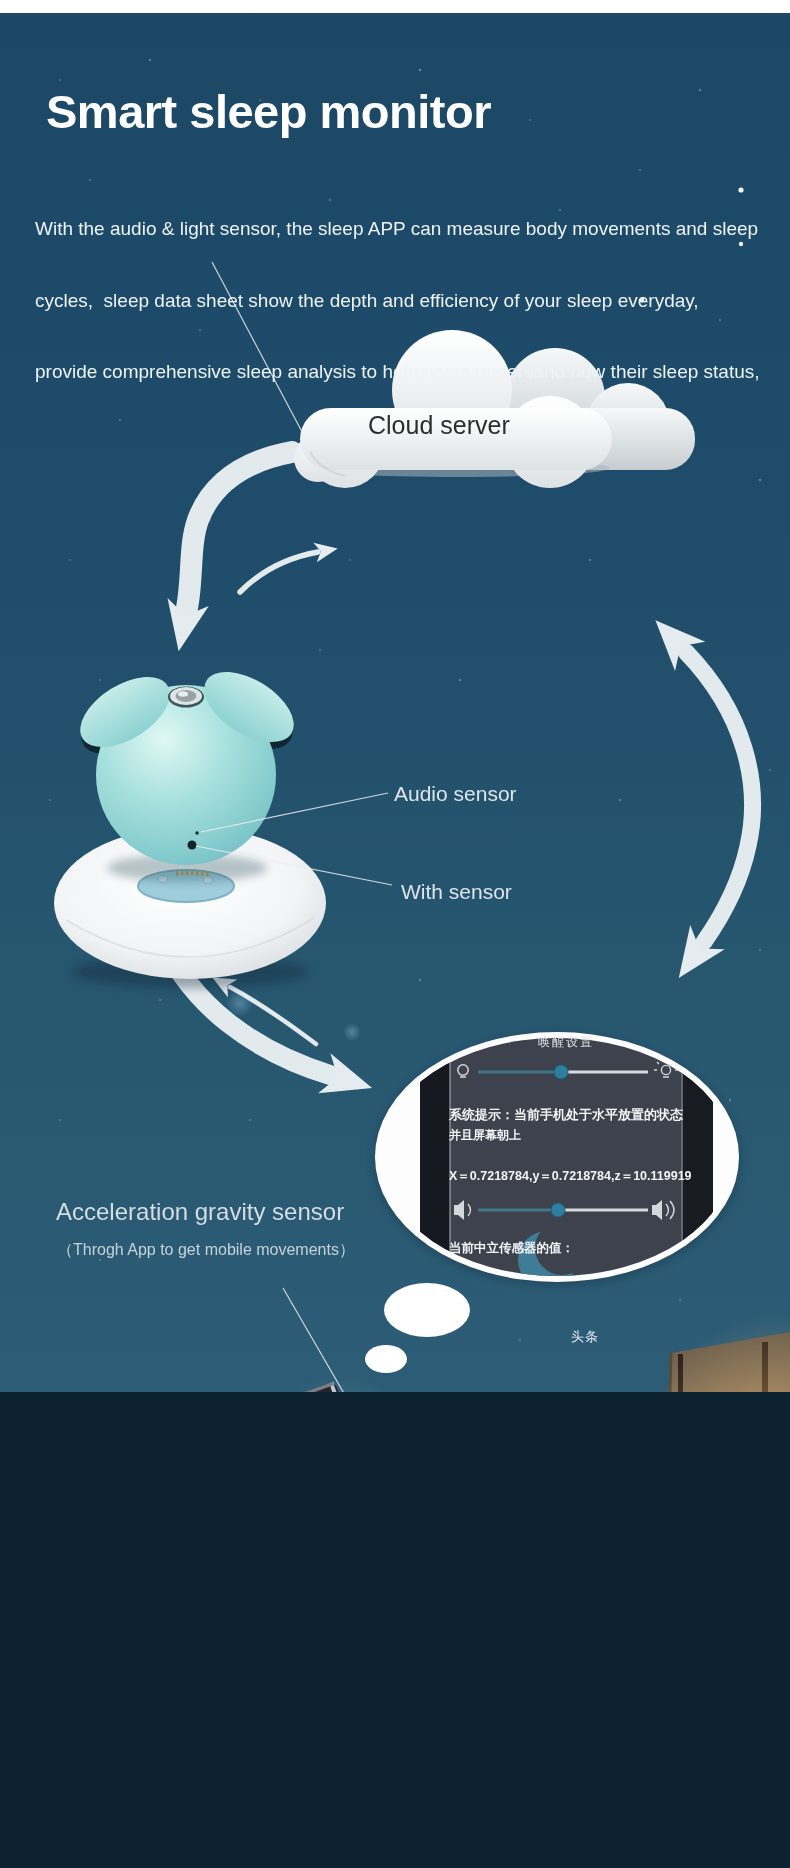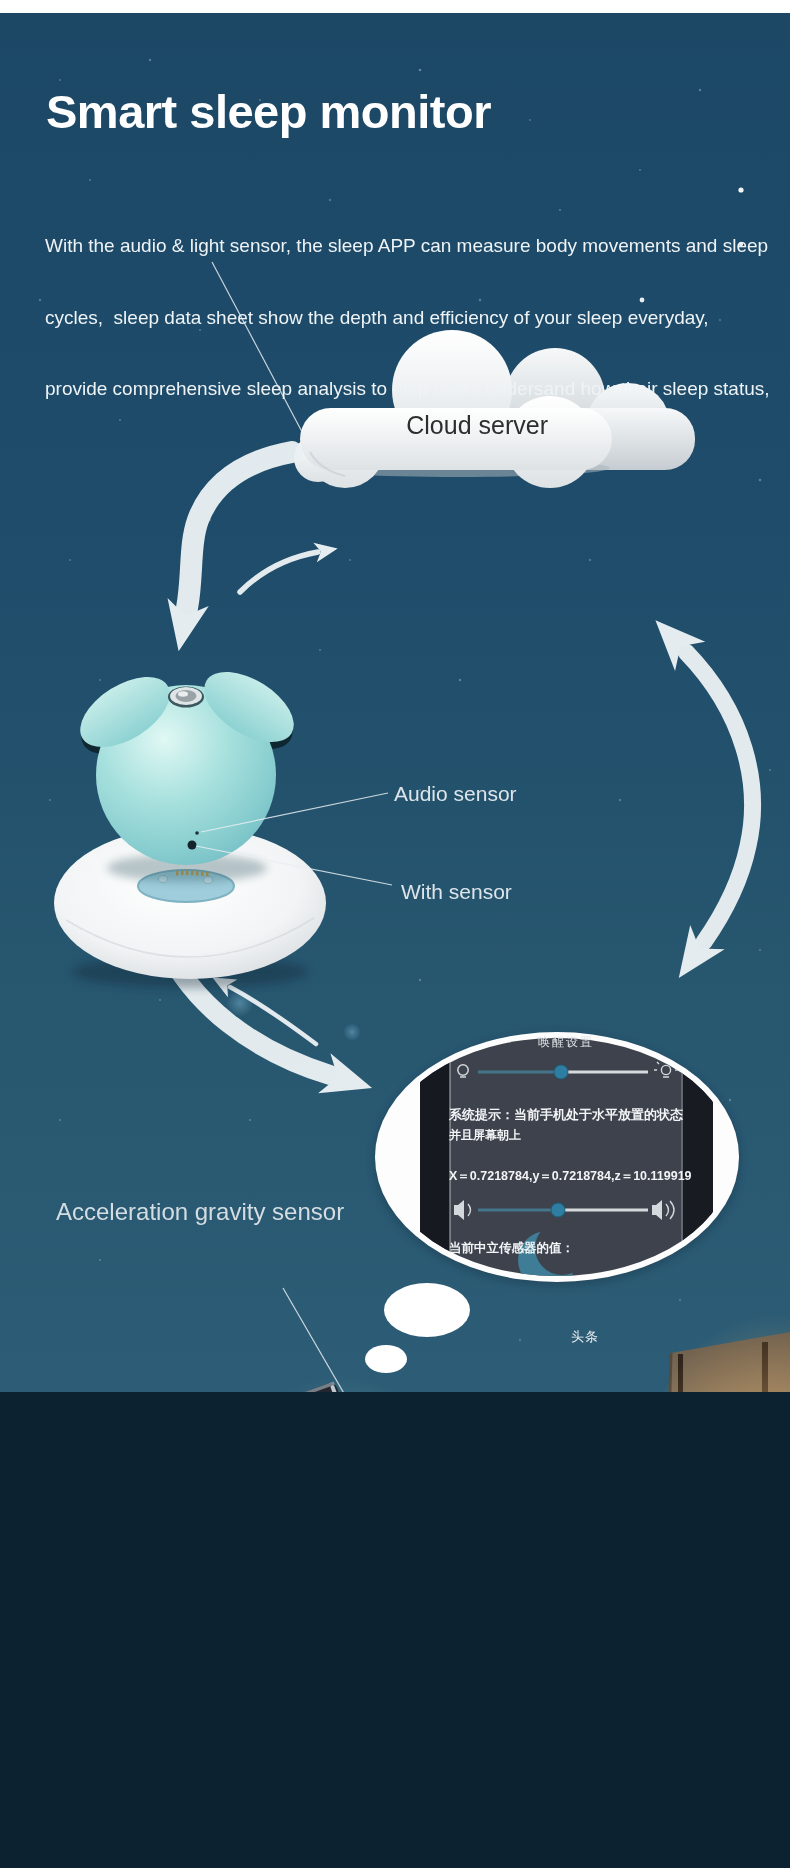--- a/index.html
+++ b/index.html
@@ -5,23 +5,23 @@
   html,body{margin:0;padding:0;background:#0d2231;}
   .page{
     position:relative;width:790px;height:1392px;overflow:hidden;
     background:linear-gradient(180deg,var(--bg-top,#1c4866) 0%,#1e4c6a 38%,#27566f 70%,var(--bg-bottom,#2d5d76) 100%);
     font-family:"Liberation Sans",sans-serif;
   }
   .top-strip{position:absolute;top:0;left:0;width:790px;height:13px;background:#fff;}
   .art{position:absolute;left:0;top:0;}
   .txt{position:absolute;color:#eef3f6;}
   .title{left:46px;top:84px;font-size:47px;font-weight:700;color:#ffffff;letter-spacing:-0.5px;}
-  .desc{left:45px;font-size:19px;font-weight:400;color:#eef3f6;white-space:pre;margin-top:17px;}
+  .desc{left:35px;font-size:19px;font-weight:400;color:#eef3f6;white-space:pre;}
   .desc.l1{top:218px}.desc.l2{top:290px}.desc.l3{top:361px}.desc.l4{top:433px}
-  .cloud-label{left:368px;top:411px;width:180px;text-align:right;font-size:25px;color:#2e2e2e;}
+  .cloud-label{left:368px;top:411px;width:180px;text-align:left;font-size:25px;color:#2e2e2e;}
   .audio-label{left:394px;top:782px;font-size:21px;color:#dde5ea;}
   .light-label{left:401px;top:880px;font-size:21px;color:#dde5ea;}
   .accel-title{left:56px;top:1198px;font-size:24px;color:#d3dde2;}
   .accel-sub{left:57px;top:1240px;font-size:16px;color:#c6d3d9;}
   .ph{color:#f2f4f6;white-space:pre;}
   .ph-title{left:518px;top:1034px;width:96px;text-align:center;font-size:12px;letter-spacing:2px;color:#dfe3e6;}
   .ph-l0{left:449px;top:1106px;font-size:13px;font-weight:700;}
   .ph-l1{left:449px;top:1127px;font-size:12px;font-weight:700;text-align:center;}
   .ph-l2{left:449px;top:1200px;font-size:12.5px;font-weight:700;margin-top:40px;}
   .ph-l3{left:449px;top:1168px;font-size:12.5px;font-weight:700;}
@@ -331,20 +331,21 @@
 
   <div class="txt title">Smart sleep monitor</div>
   <div class="txt desc l1">With the audio &amp; light sensor, the sleep APP can measure body movements and sleep</div>
   <div class="txt desc l3">provide comprehensive sleep analysis to help users undersand how their sleep status,</div>
   <div class="txt desc l2">cycles,  sleep data sheet show the depth and efficiency of your sleep everyday,</div>
 
   <div class="txt cloud-label">Cloud server</div>
   <div class="txt audio-label">Audio sensor</div>
   <div class="txt light-label">With sensor</div>
   <div class="txt accel-title">Acceleration gravity sensor</div>
+  <div class="txt accel-sub">（Throgh App to get mobile movements）</div>
 
   <div class="txt ph ph-title">唤醒设置</div>
   <div class="txt ph ph-l0">系统提示：当前手机处于水平放置的状态</div>
   <div class="txt ph ph-l1">并且屏幕朝上</div>
   <div class="txt ph ph-l2">当前中立传感器的值：</div>
   <div class="txt ph ph-l3">X＝0.7218784,y＝0.7218784,z＝10.119919</div>
   <div class="txt ph ph-tab">头条</div>
 </div>
 
 </body></html>

